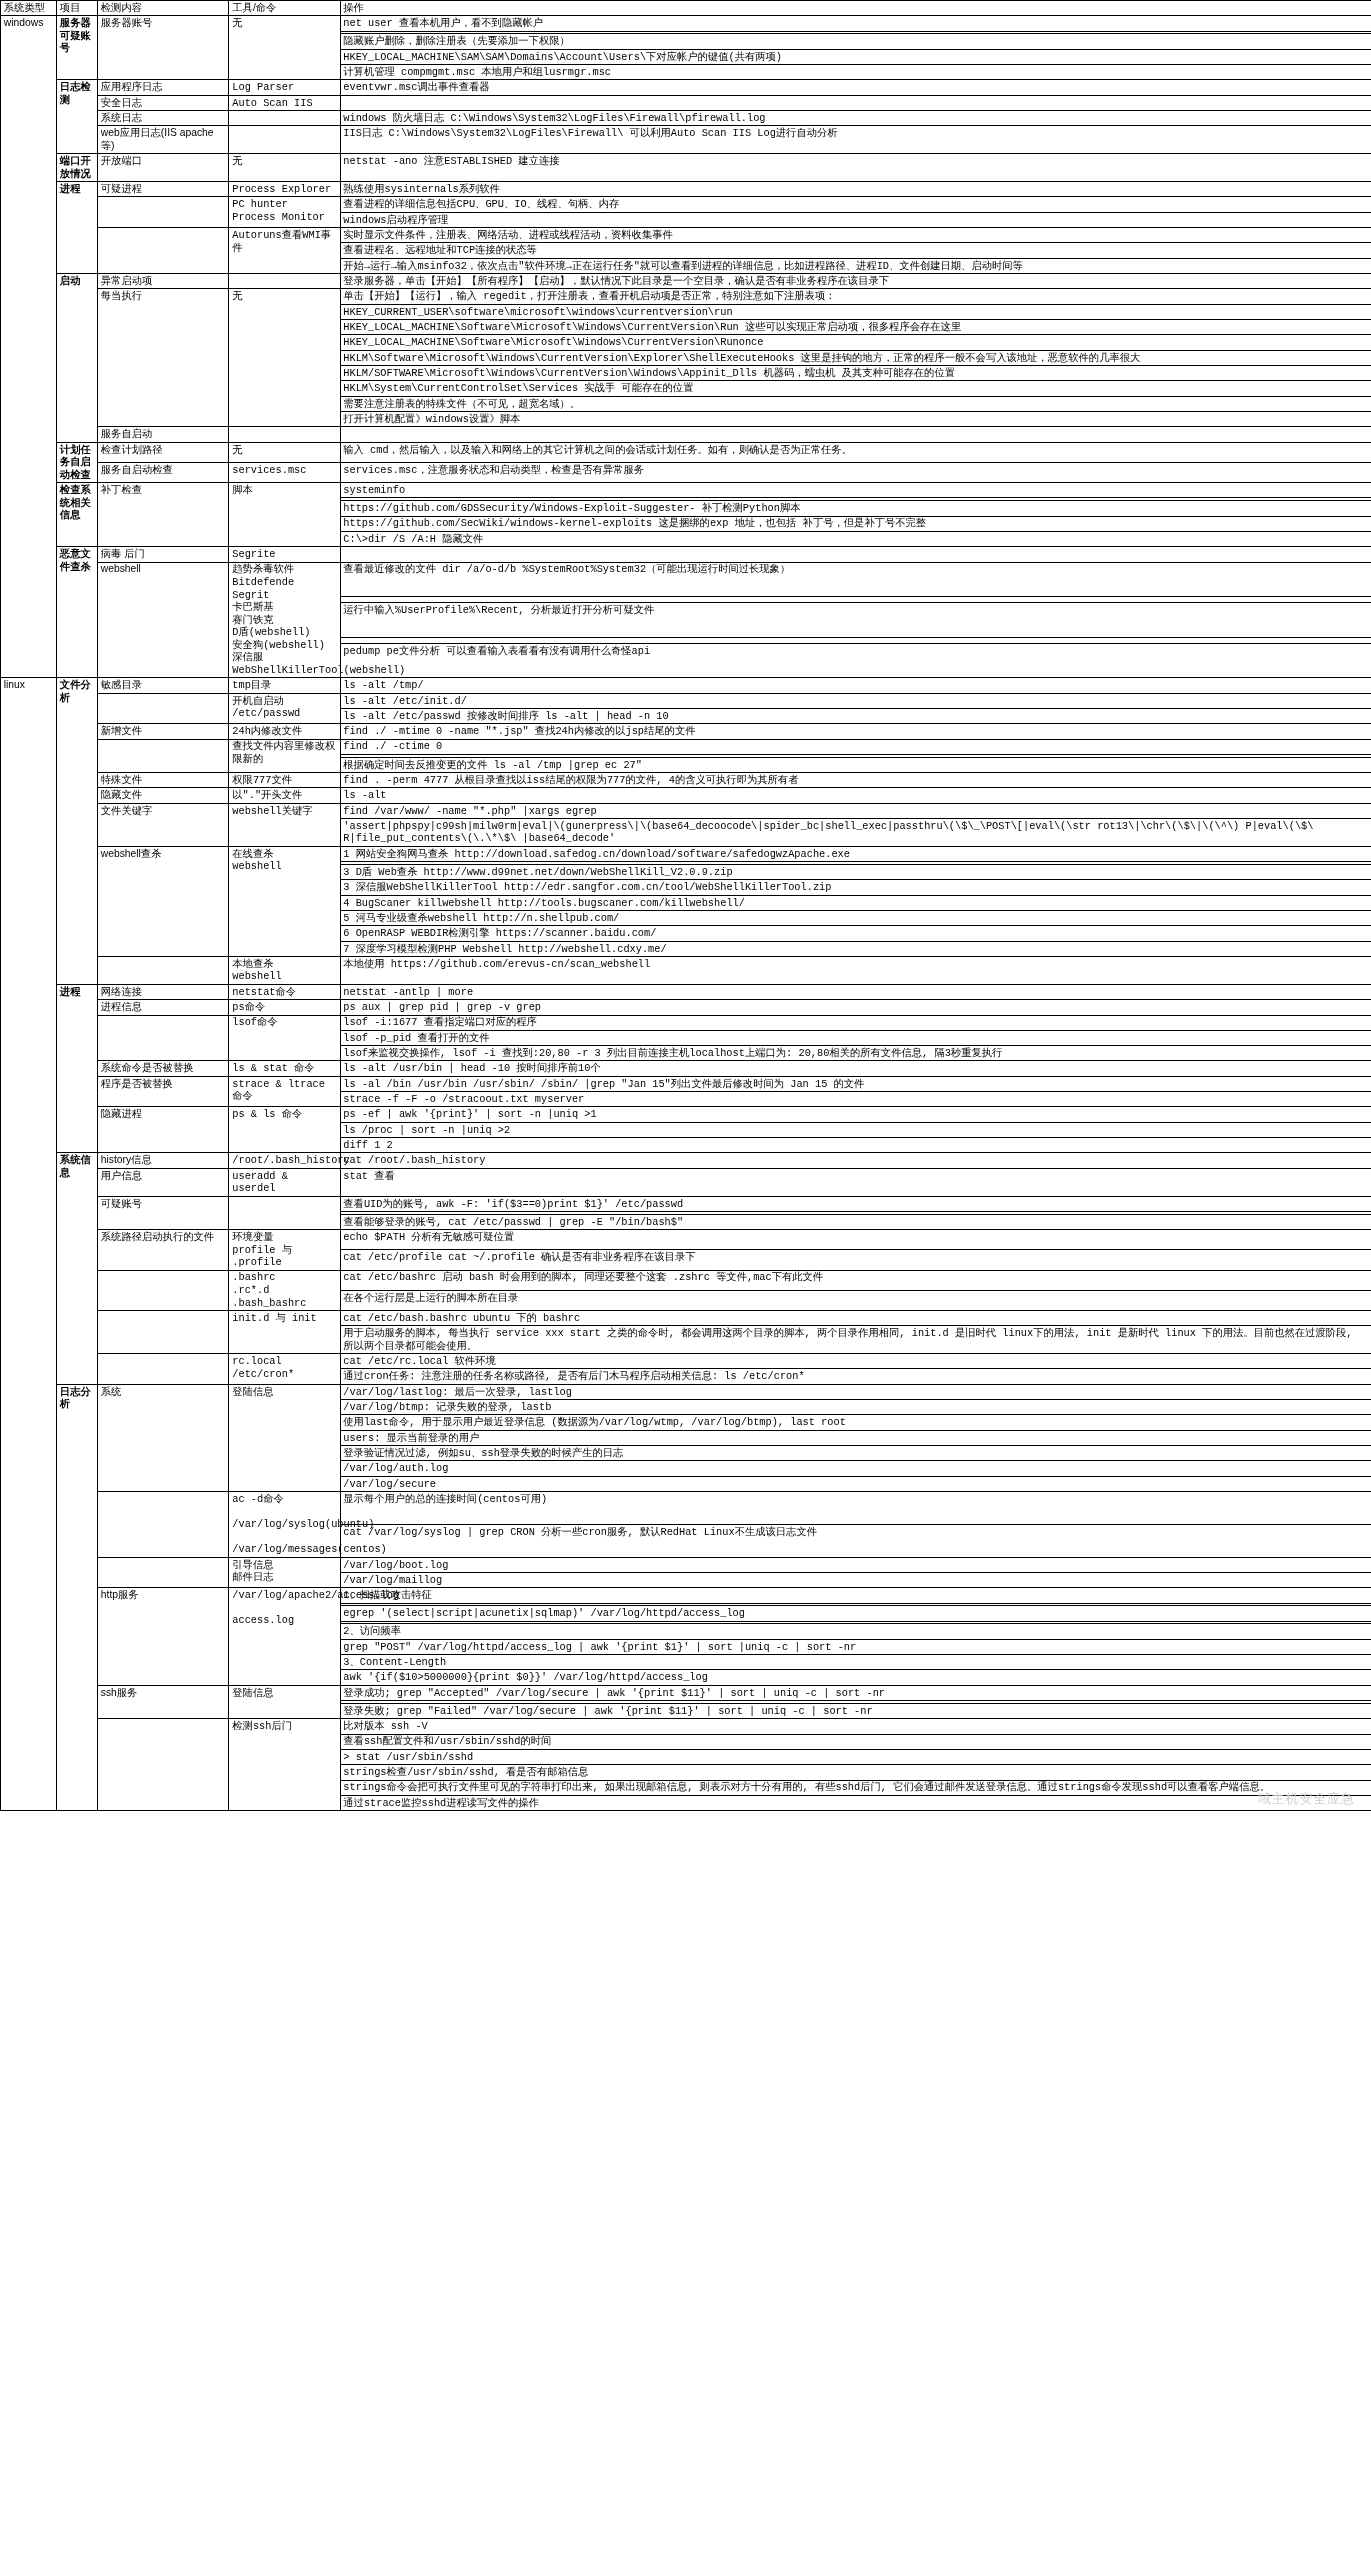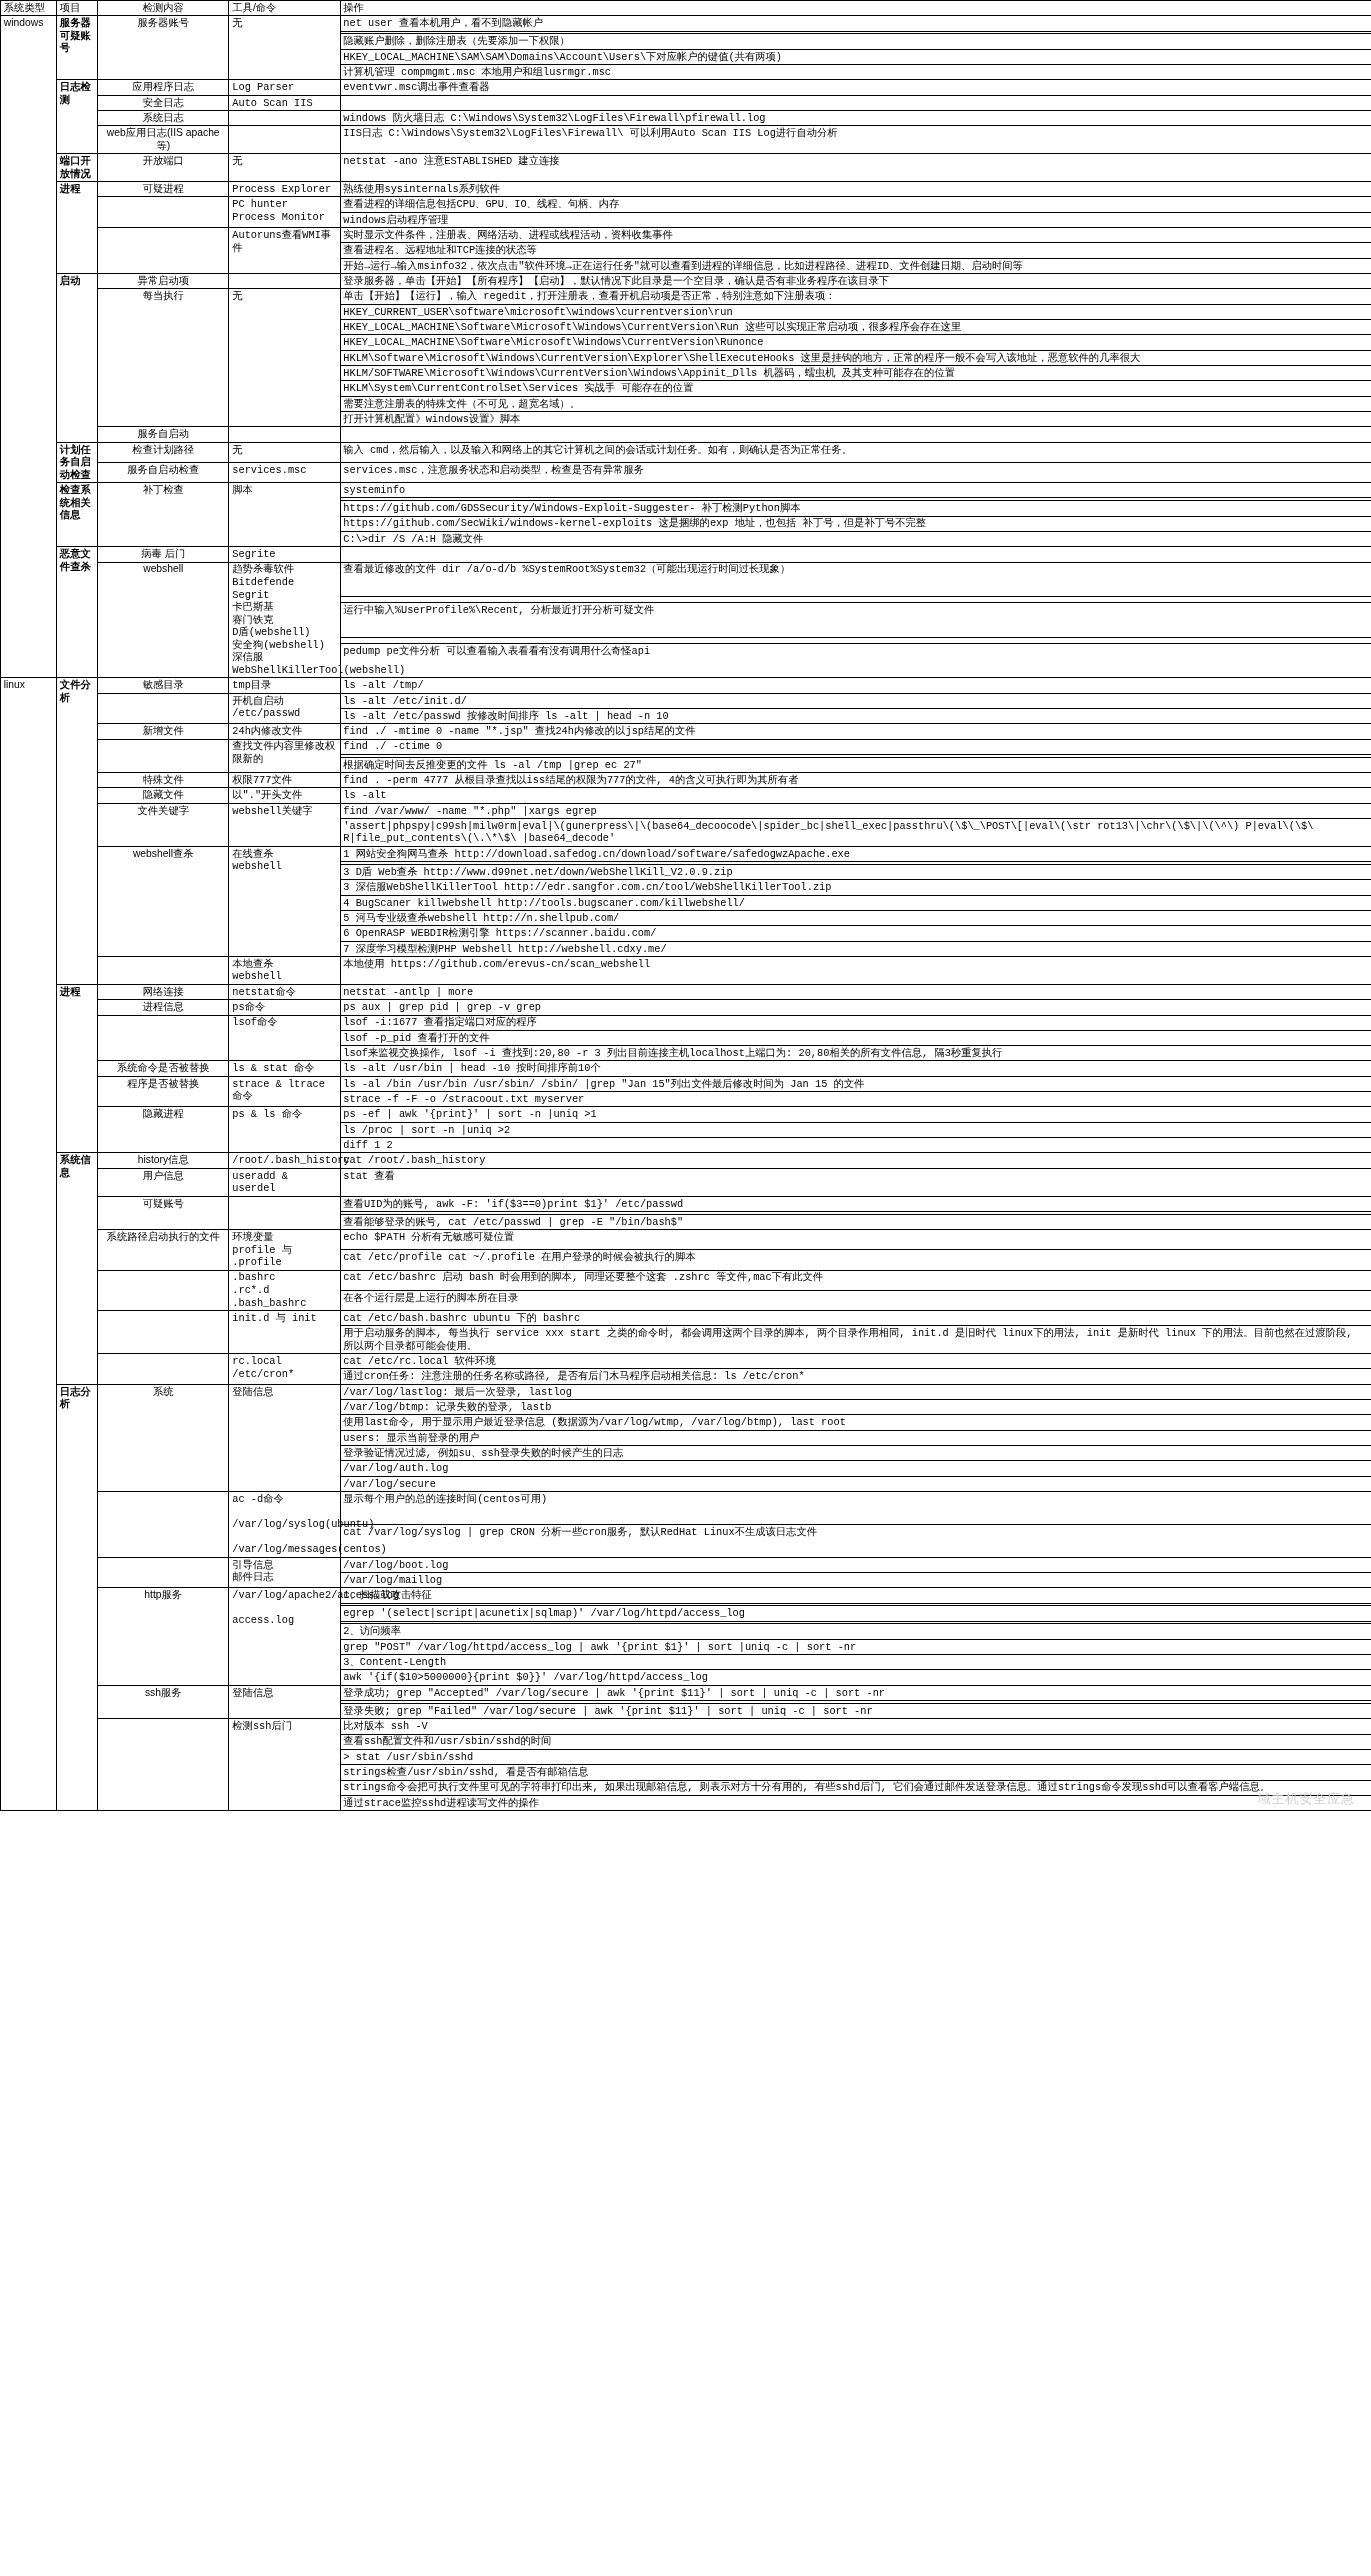--- a/index.html
+++ b/index.html
@@ -2,21 +2,21 @@
 <html style="font-size:15px"><head>
 <meta charset="utf-8">
 <style>
   html,body{margin:0;padding:0;background:#fff;}
   body{font-family:"Liberation Sans","DejaVu Sans",sans-serif;font-size:10.3px;color:#000;}
   #sheet{width:1372px;position:relative;border-radius:28px;}
   table{border-collapse:collapse;table-layout:fixed;width:1372px;}
   td,th{border:0.9px solid #000;vertical-align:top;padding:0.9px 2.8px;font-size:10.3px;line-height:1.22;font-weight:normal;text-align:left;}
   .c0{width:52px;}
   .c1{width:38px;font-weight:bold;}
-  .c2{width:122px;text-align:center;}
+  .c2{width:122px;}
   .c3{width:103px;}
   .c4{width:957px;}
   .hdr td{font-weight:normal;}
   .mono{font-family:"Liberation Mono","DejaVu Sans Mono",monospace;font-size:10.3px;}
   .cellblock{white-space:pre-wrap;}
   .watermark{position:absolute;right:17px;bottom:3px;color:#cfcfcf;font-size:13px;letter-spacing:0.9px;}
 </style>
 </head>
 <body>
 
@@ -359,21 +359,21 @@
         <tr>
           <td class="c4 mono">查看能够登录的账号, cat /etc/passwd | grep -E "/bin/bash$"</td>
         </tr>
         <tr>
           <td class="c2" rowspan="2">系统路径启动执行的文件</td>
           <td class="c3 mono cellblock" rowspan="2">环境变量
 profile 与 .profile</td>
           <td class="c4 mono">echo $PATH 分析有无敏感可疑位置</td>
         </tr>
         <tr>
-          <td class="c4 mono">cat /etc/profile    cat ~/.profile 在用户登录的时候会被执行的脚本</td>
+          <td class="c4 mono">cat /etc/profile    cat ~/.profile 确认是否有非业务程序在该目录下</td>
         </tr>
         <tr>
           <td class="c2" rowspan="2"></td>
           <td class="c3 mono cellblock" rowspan="2">.bashrc
 .rc*.d
 .bash_bashrc</td>
           <td class="c4 mono">cat /etc/bashrc 启动 bash 时会用到的脚本, 同理还要整个这套 .zshrc 等文件,mac下有此文件</td>
         </tr>
         <tr>
           <td class="c4 mono">在各个运行层是上运行的脚本所在目录</td>

